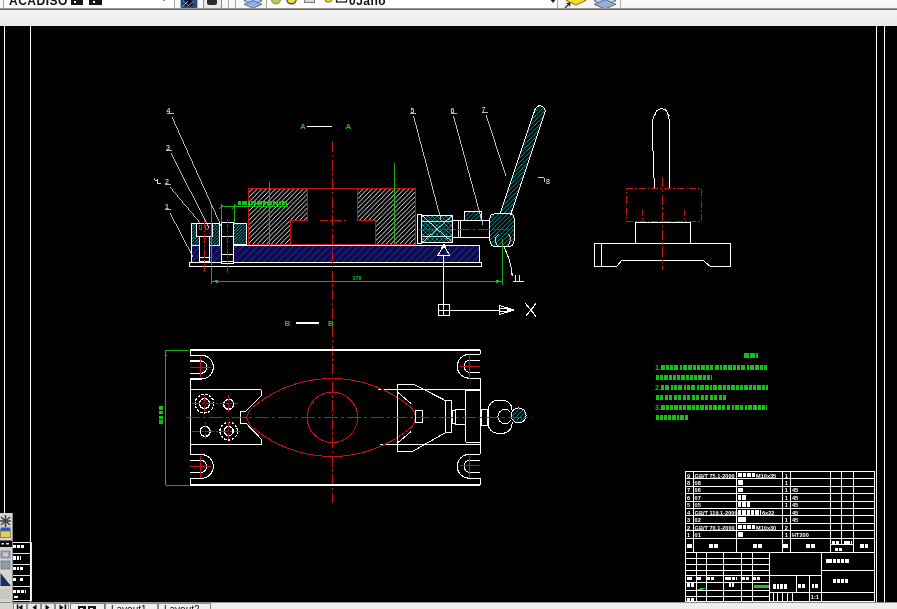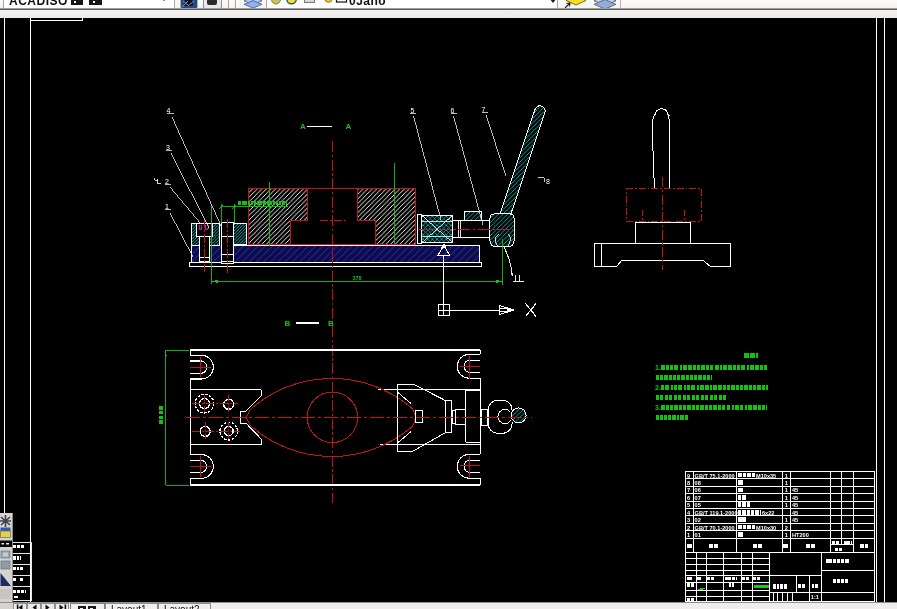--- a/index.html
+++ b/index.html
@@ -338,21 +338,21 @@
         <polygon points="499,305.4 514,310 499,314.6"></polygon>
         <path d="M500,308 L513,309.8 M500,312 L513,310.2"></path>
         <path d="M443.8,304.5 V255"></path>
         <polygon points="438.2,255 449.4,255 443.8,245.4"></polygon>
       </g>
       <polygon points="441.3,247.5 446.3,247.5 443.8,243" fill="#fff"></polygon>
       <path d="M525.5,303.5 L536,316.5 M536,303.5 L525.5,316.5" stroke="#fff" stroke-width="1.2" fill="none"></path>
     </g>
   </svg>
 
-  <div class="abs" id="topbar" style="left:0;top:0;width:897px;height:18px;background:linear-gradient(#fbfaf9,#ecebe8);overflow:hidden;">
+  <div class="abs" id="topbar" style="left:0;top:0;width:897px;height:26px;background:linear-gradient(#fbfaf9,#ecebe8);overflow:hidden;">
 
     <div class="abs" style="left:3px;top:-3px;width:170px;height:11px;background:#fff;border:1px solid #a8a8a8;overflow:hidden;">
       <div class="abs" style="left:5px;top:-4px;width:160px;font:bold 12px 'Liberation Sans',sans-serif;color:#111;letter-spacing:0.5px;">ACADISO</div>
       <div class="abs" style="left:67px;top:1px;width:12px;height:6px;background:#161616;"></div>
       <div class="abs" style="left:85px;top:1px;width:13px;height:6px;background:#161616;"></div>
       <div class="abs" style="left:70px;top:3px;width:2px;height:2px;background:#fff;"></div>
       <div class="abs" style="left:89px;top:3px;width:2px;height:2px;background:#fff;"></div>
       <div class="abs" style="left:156px;top:-1px;width:0;height:0;border-left:4px solid transparent;border-right:4px solid transparent;border-top:4px solid #222;"></div>
     </div>
 

